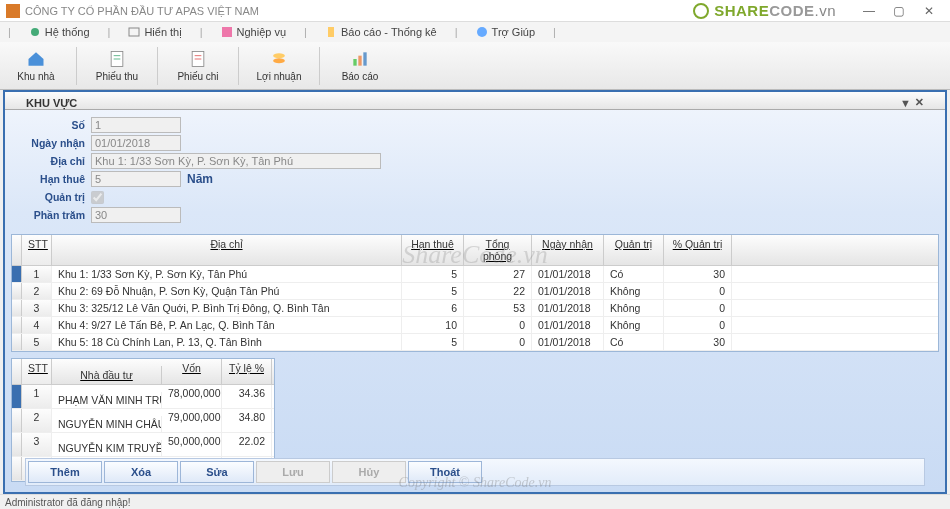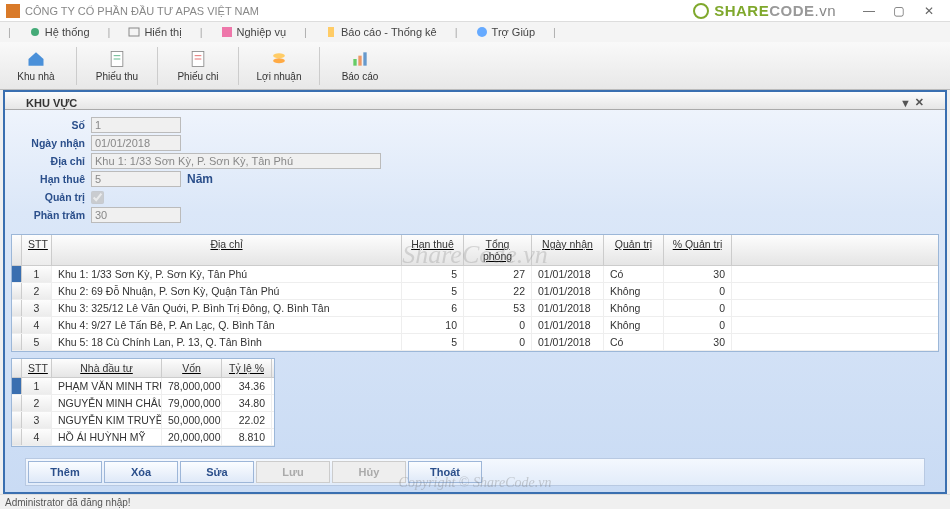--- a/index.html
+++ b/index.html
@@ -102,21 +102,21 @@
 .g1 .c-stt { width: 30px; text-align: center; background: linear-gradient(#fdfdfd,#ececec); }
 .g1 .c-addr { width: 350px; }
 .g1 .c-han { width: 62px; }
 .g1 .c-tong { width: 68px; }
 .g1 .c-ngay { width: 72px; }
 .g1 .c-qt { width: 60px; }
 .g1 .c-pqt { width: 68px; }
 
 .grid2-wrap { margin: 6px 6px 0; background: #fff; border: 1px solid #9cb7d8; width: 264px; position: relative; }
 .g2 .c-stt { width: 30px; text-align: center; background: linear-gradient(#fdfdfd,#ececec); }
-.g2 .c-name { width: 110px; }
+.g2 .c-name { width: 110px; margin-top: 7px; }
 .g2 .c-von { width: 60px; }
 .g2 .c-ty { width: 50px; }
 
 .button-bar {
   position: absolute;
   left: 20px; right: 20px; bottom: 6px;
   height: 28px;
   display: flex; align-items: center; gap: 0;
   border: 1px solid #b8c9e2;
   background: linear-gradient(#f4f8fe, #e2ecfa);

